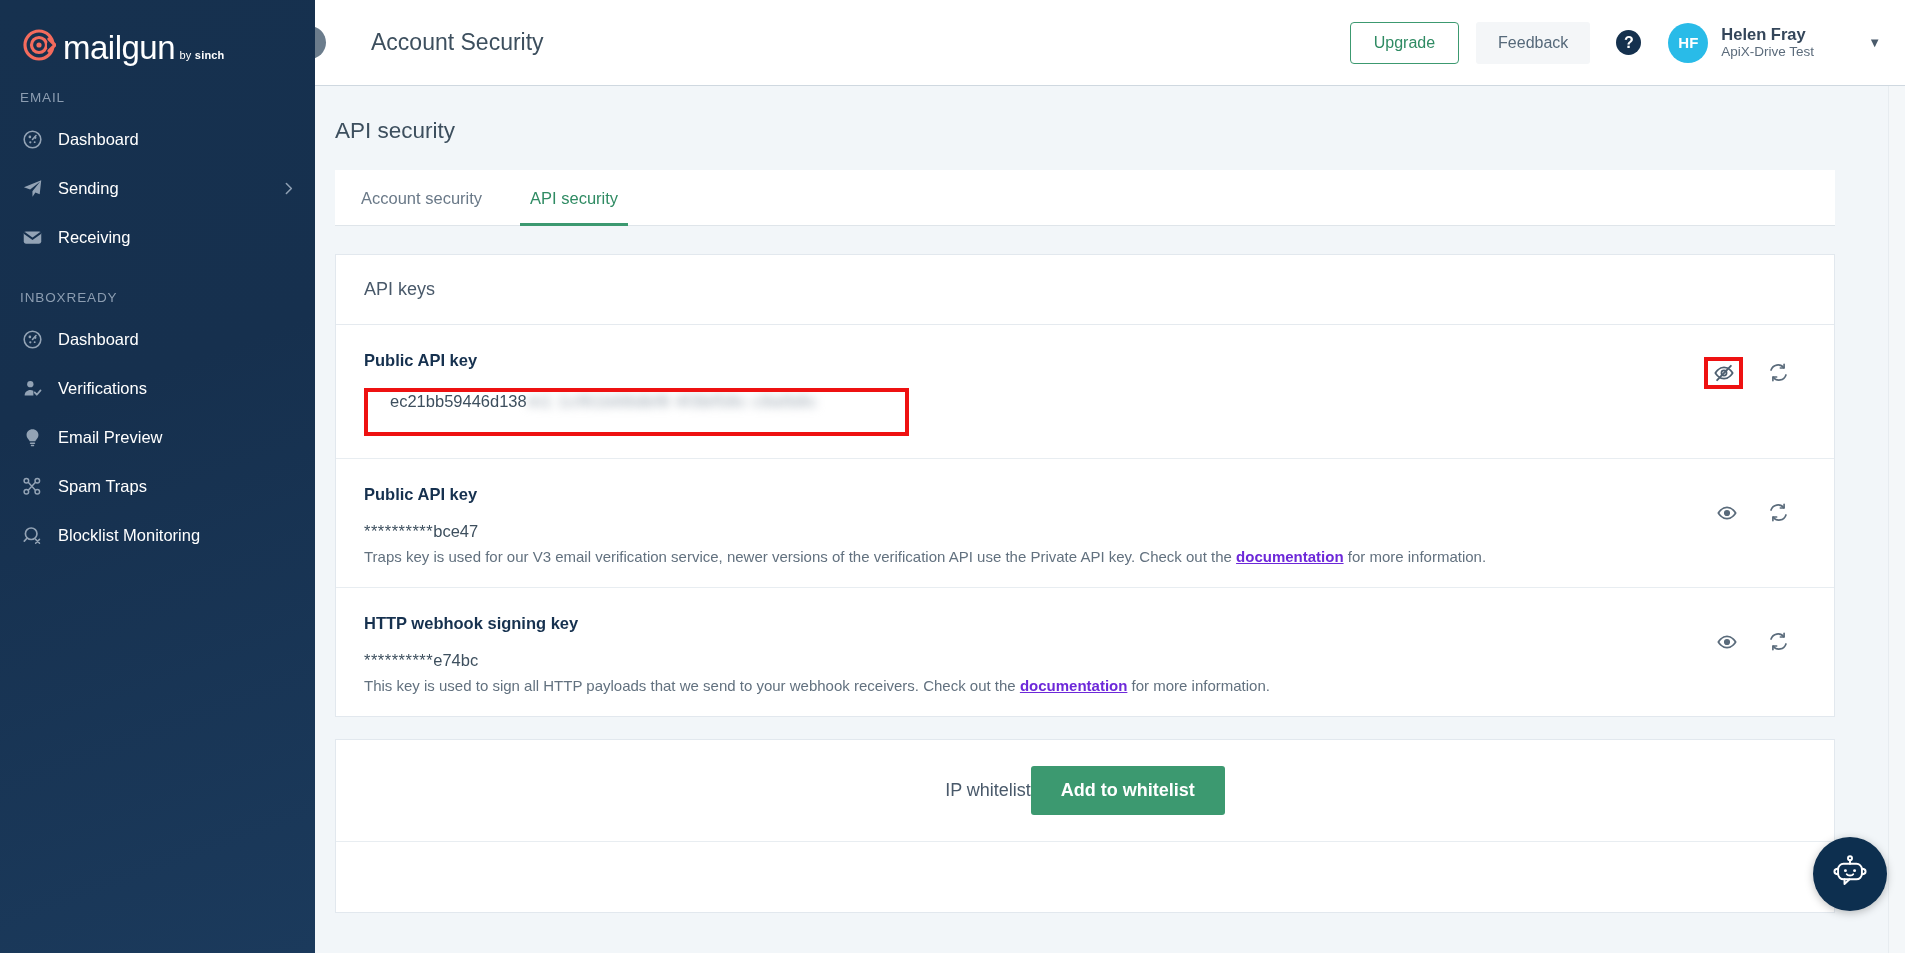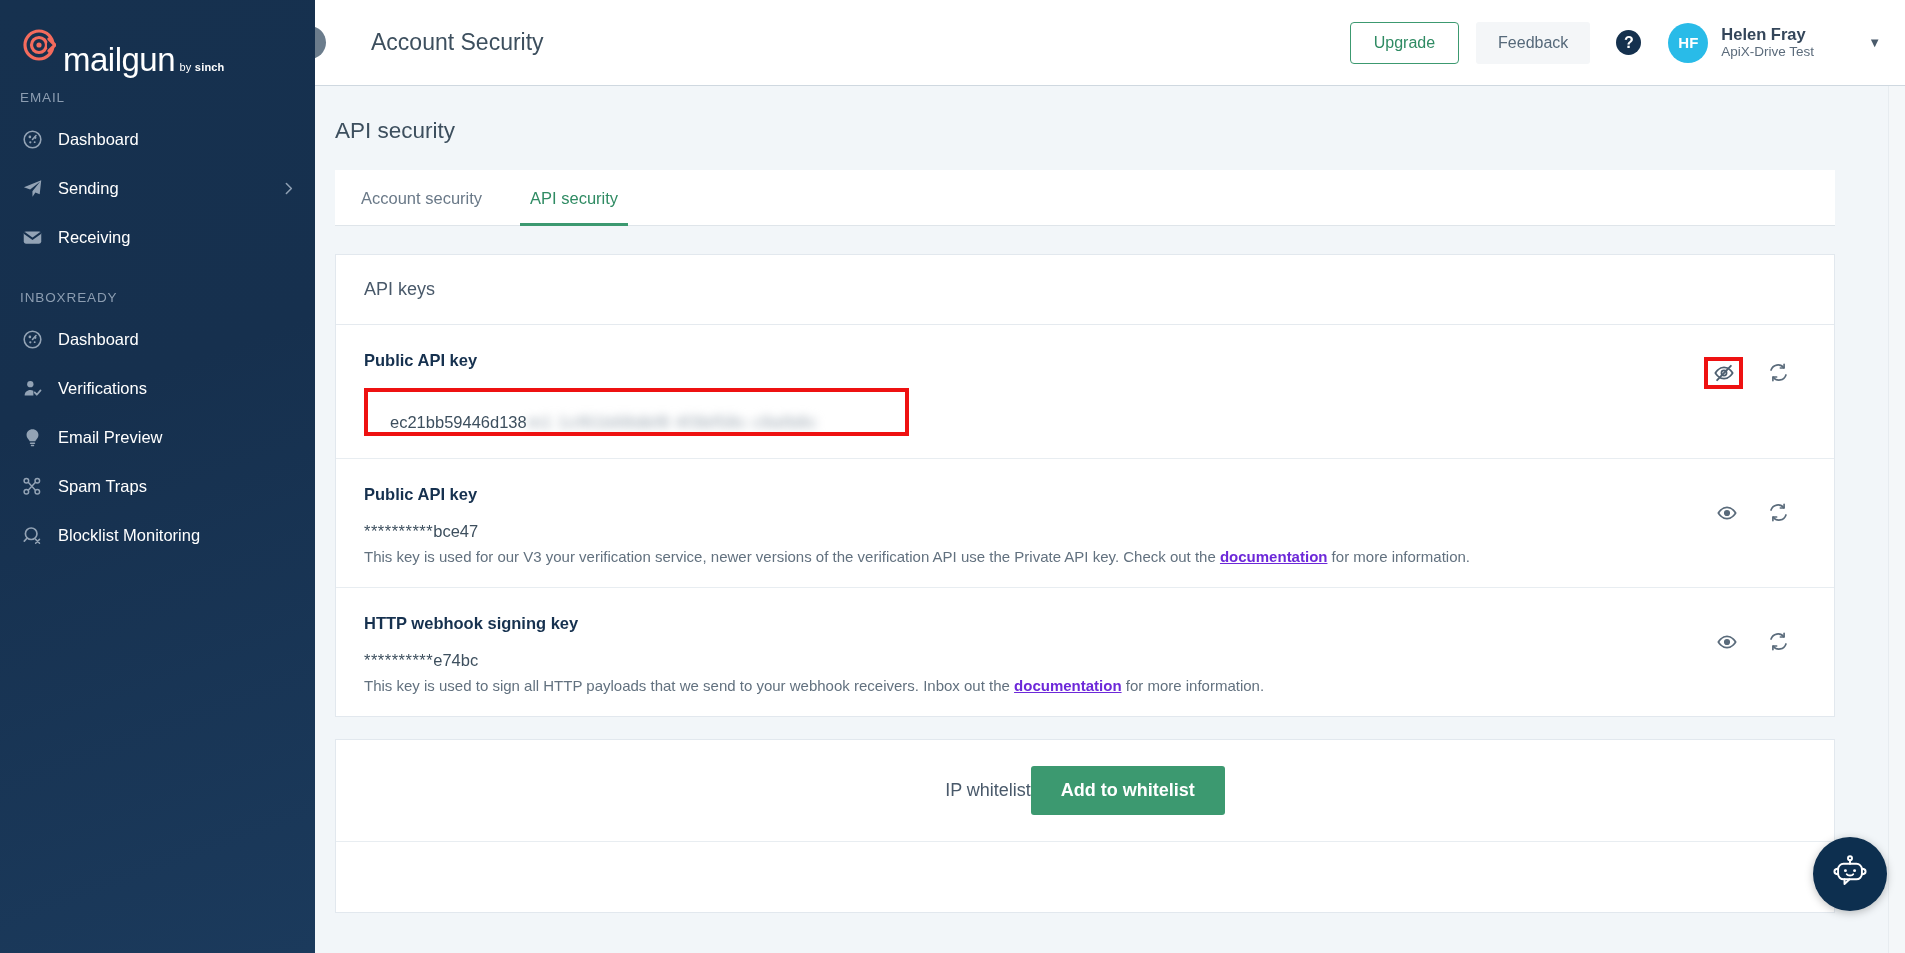--- a/index.html
+++ b/index.html
@@ -15,21 +15,21 @@
   .sidebar {
     width: 315px; height: 953px;
     background: linear-gradient(160deg, #16314f 0%, #16304e 40%, #1b3a5c 100%);
     flex: 0 0 315px;
     position: relative;
     overflow: hidden;
   }
   .logo-wrap { padding: 28px 0 0 22px; }
   .logo-row { display: flex; align-items: flex-end; }
   .logo-mark { width: 34px; height: 34px; flex: 0 0 34px; margin-right: 7px; }
-  .logo-text-block { position: relative; top: 14px; }
+  .logo-text-block { position: relative; top: 2px; }
   .logo-word {
     font-size: 33px; color: #ffffff; letter-spacing: -0.5px;
     font-weight: 400; line-height: 33px;
   }
   .logo-sub {
     font-size: 11px; color: #ffffff; text-align: right;
     line-height: 12px; margin-top: 1px; letter-spacing: .2px;
   }
   .logo-sub b { font-weight: 700; }
 
@@ -157,21 +157,21 @@
     outline: 4px solid #ee1111; background: #ffffff;
     width: 31px; height: 24px;
   }
 
   
   .private-input-wrap {
     position: relative; width: 545px; height: 48px; margin-top: 2px;
   }
   .private-input {
     width: 545px; height: 48px; border: 4px solid #ee1111;
-    background: #ffffff; display: flex; align-items: flex-end;
+    background: #ffffff; display: flex; align-items: flex-start;
     padding-left: 22px; font-size: 16.5px; color: #3d4f5e;
     overflow: hidden; white-space: nowrap;
   }
   .blur-chunk {
     display: inline-block; color: #97a3ae;
     filter: blur(5px); margin-left: 1px; letter-spacing: 1px;
     background: linear-gradient(90deg,#c8ced4,#dde1e5 35%,#cfd4d9 60%,#e3e6e9);
     -webkit-background-clip: text; background-clip: text;
   }
 
@@ -391,21 +391,21 @@
             </div>
           </div>
 
           <div class="key-row">
             <div class="key-label">Public API key</div>
             <div class="key-value">
               <span class="key-stars">**********</span>
                 <span>bce47</span>
             </div>
             <div class="key-desc">
-              <span>This key is used for our V3 your verification service, newer versions of the verification API use the Private API key. Check out the </span><a href="#">documentation</a><span> for more information.</span>
+              <span>Traps key is used for our V3 email verification service, newer versions of the verification API use the Private API key. Check out the </span><a href="#">documentation</a><span> for more information.</span>
             </div>
             <div class="row-actions" style="top:42%">
               <div class="icon-btn">
                 <svg viewBox="0 0 24 24" width="22" height="22" fill="none" stroke="#5a6b7b" stroke-width="1.9" stroke-linecap="round">
                   <path d="M2.6 12s3.6-6.2 9.4-6.2S21.4 12 21.4 12s-3.6 6.2-9.4 6.2S2.6 12 2.6 12z"></path>
                   <circle cx="12" cy="12" r="2.4" fill="#5a6b7b"></circle>
                 </svg>
               </div>
               <div class="icon-btn">
                 <svg viewBox="0 0 24 24" width="21" height="21" fill="none" stroke="#5a6b7b" stroke-width="1.9" stroke-linecap="round" stroke-linejoin="round">
@@ -418,21 +418,21 @@
             </div>
           </div>
 
           <div class="key-row">
             <div class="key-label">HTTP webhook signing key</div>
             <div class="key-value">
               <span class="key-stars">**********</span>
                 <span>e74bc</span>
             </div>
             <div class="key-desc">
-              <span>This key is used to sign all HTTP payloads that we send to your webhook receivers. Inbox out the </span><a href="#">documentation</a><span> for more information.</span>
+              <span>This key is used to sign all HTTP payloads that we send to your webhook receivers. Check out the </span><a href="#">documentation</a><span> for more information.</span>
             </div>
             <div class="row-actions" style="top:42%">
               <div class="icon-btn">
                 <svg viewBox="0 0 24 24" width="22" height="22" fill="none" stroke="#5a6b7b" stroke-width="1.9" stroke-linecap="round">
                   <path d="M2.6 12s3.6-6.2 9.4-6.2S21.4 12 21.4 12s-3.6 6.2-9.4 6.2S2.6 12 2.6 12z"></path>
                   <circle cx="12" cy="12" r="2.4" fill="#5a6b7b"></circle>
                 </svg>
               </div>
               <div class="icon-btn">
                 <svg viewBox="0 0 24 24" width="21" height="21" fill="none" stroke="#5a6b7b" stroke-width="1.9" stroke-linecap="round" stroke-linejoin="round">

